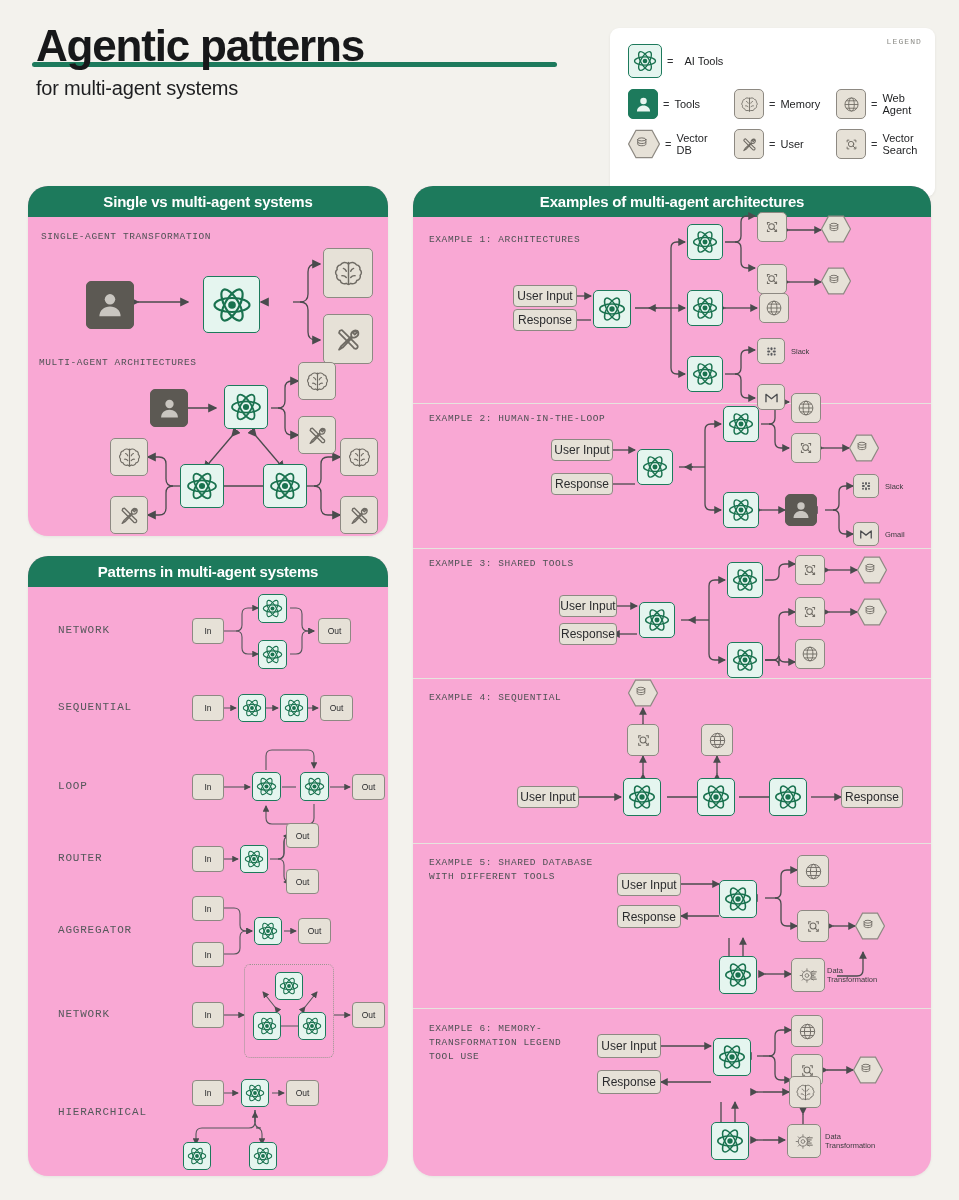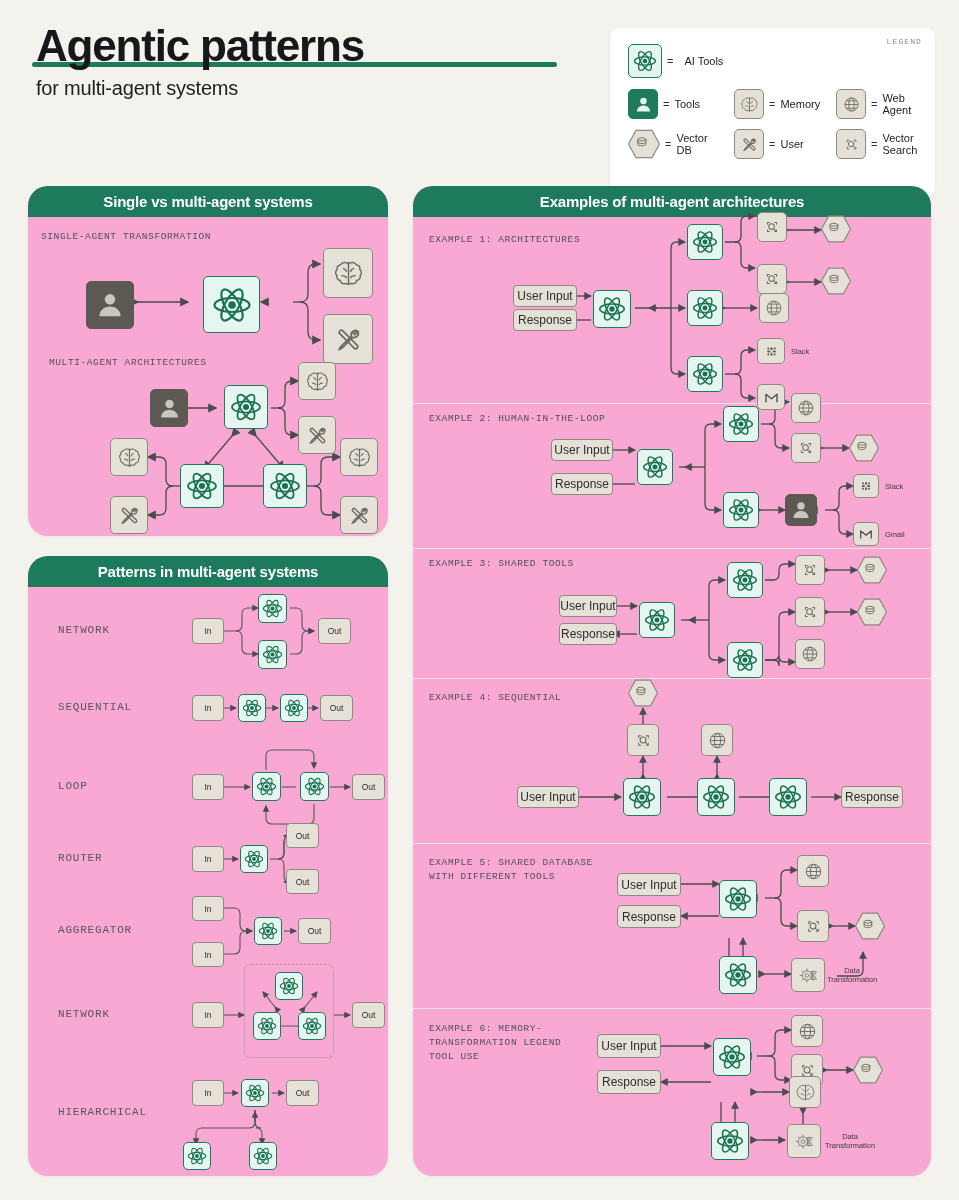--- a/index.html
+++ b/index.html
@@ -71,21 +71,21 @@
   .sq.agent { background: #e5f5ef; border-color: #1d7a5c; }
   .sq.user  { background: #5c5953; border-color: #5c5953; }
   .hexnode { display: flex; align-items: center; justify-content: center; }
   .boxlbl {
     background: #e6e1d7; border: 1.4px solid #8d8982; border-radius: 4px;
     display: flex; align-items: center; justify-content: center;
     font-size: 8.5px; color: #2b2c2e;
   }
   .boxlbl.big { font-size: 12px; }
   .side-cap { position: absolute; font-size: 7.5px; color: #3a3b3d; white-space: nowrap; }
-  .side-cap.two { line-height: 1.25; text-align: center; }
+  .side-cap.two { line-height: 1.25; }
   .dashed-group {
     position: absolute; border: 1.4px dotted #9a968f; border-radius: 6px;
   }
   svg.wires { position: absolute; left: 0; top: 0; overflow: visible; }
   .wire { fill: none; stroke: #4a4b4d; stroke-width: 1.3px; }
   .wire-thin { fill: none; stroke: #55565a; stroke-width: 1.1px; }
 </style>
 </head>
 <body>
 
@@ -292,21 +292,21 @@
       <svg width="35" height="35" viewBox="0 0 48 48">
           <use href="#ic-brain"></use>
         </svg>
     </div>
     <div class="node sq" style="left:295px; top:128px; width:50px; height:50px;">
       <svg width="35" height="35" viewBox="0 0 48 48">
           <use href="#ic-tools"></use>
         </svg>
     </div>
 
-    <div class="mono-label" style="position:absolute; left:21px; top:170px;">MULTI-AGENT ARCHITECTURES</div>
+    <div class="mono-label" style="position:absolute; left:11px; top:170px;">MULTI-AGENT ARCHITECTURES</div>
 
     <svg class="wires" width="360" height="350">
       <path class="wire" d="M152,222 H188" marker-end="url(#ar)" marker-start="url(#ar)"></path>
       <path class="wire" d="M243,222 H250"></path>
       <path class="wire" d="M250,222 q7,0 7,-7 V202 q0,-7 7,-7 H270" marker-end="url(#ar)"></path>
       <path class="wire" d="M250,222 q7,0 7,7 V242 q0,7 7,7 H270" marker-end="url(#ar)"></path>
       <path class="wire" d="M228,222 H221" marker-end="url(#ar)"></path>
 
       <path class="wire" d="M204,250 L176,283" marker-end="url(#ar)" marker-start="url(#ar)"></path>
       <path class="wire" d="M228,250 L256,283" marker-end="url(#ar)" marker-start="url(#ar)"></path>

